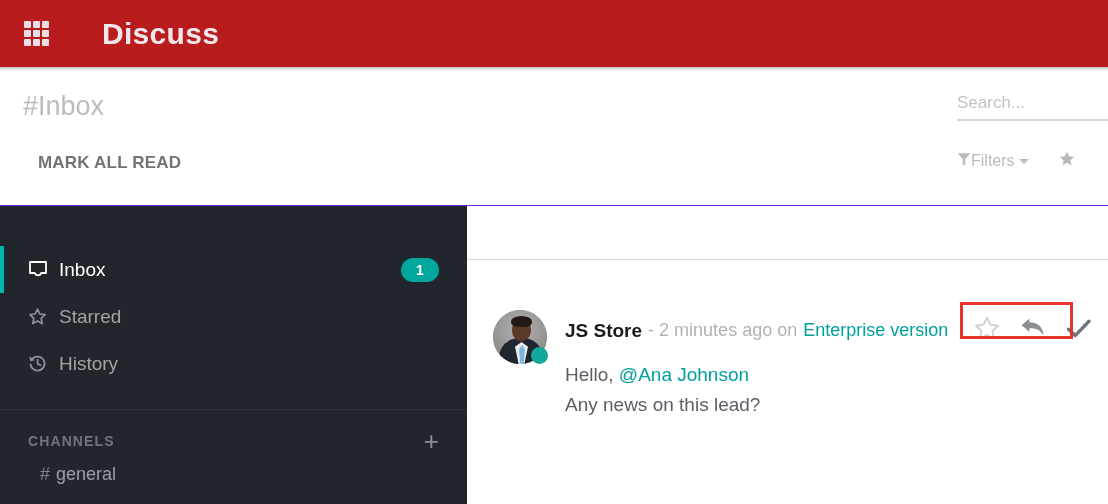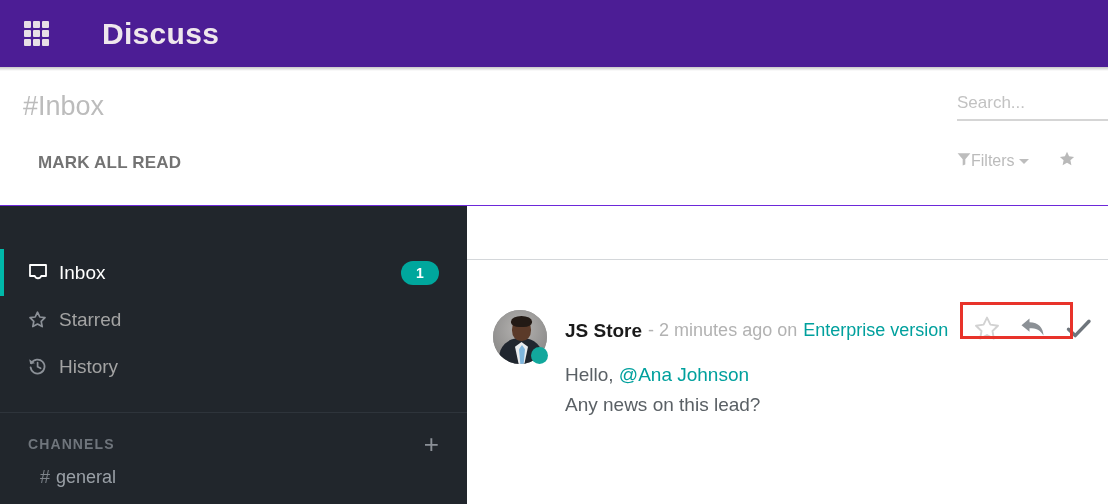--- a/index.html
+++ b/index.html
@@ -19,21 +19,21 @@
     height: 504px;
     overflow: hidden;
   }
 
   
   .appbar {
     position: absolute;
     left: 0; top: 0;
     width: 1108px;
     height: 67px;
-    background: #4c1d95;
+    background: #b91c1c;
     display: flex;
     align-items: center;
     z-index: 30;
   }
   .appbar-shadow {
     position: absolute;
     left: 0; top: 67px;
     width: 1108px; height: 4px;
     background: linear-gradient(to bottom, rgba(0,0,0,0.22), rgba(0,0,0,0));
     z-index: 29;
@@ -149,21 +149,21 @@
   .sidebar {
     position: absolute;
     left: 0; top: 206px;
     width: 467px;
     height: 298px;
     background: #21262c;
     z-index: 20;
     overflow: hidden;
   }
 
-  .mailbox-list { padding-top: 11px; margin-top: 32px; }
+  .mailbox-list { padding-top: 40px; }
 
   .mailbox-item {
     position: relative;
     display: flex;
     align-items: center;
     height: 47px;
     padding-left: 28px;
     padding-right: 28px;
     cursor: pointer;
     color: #a3a3a3;

